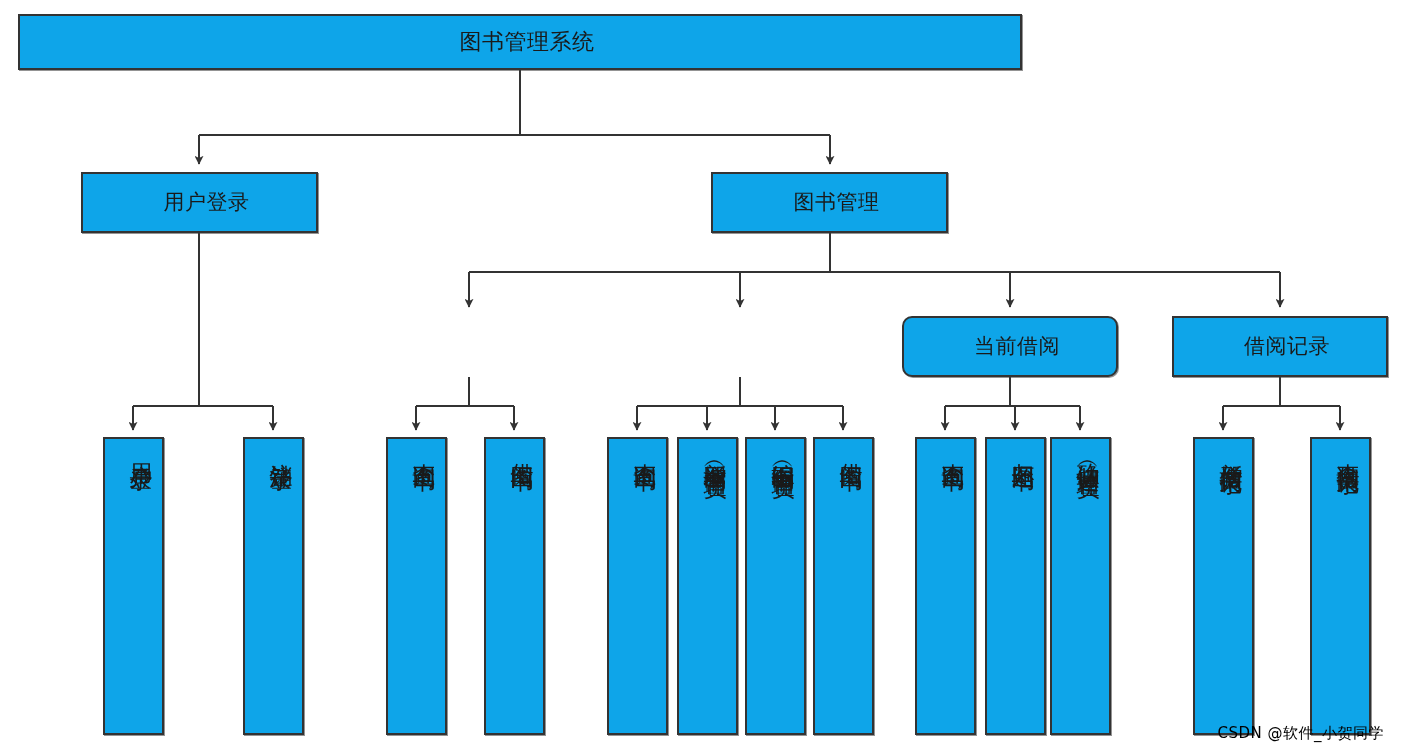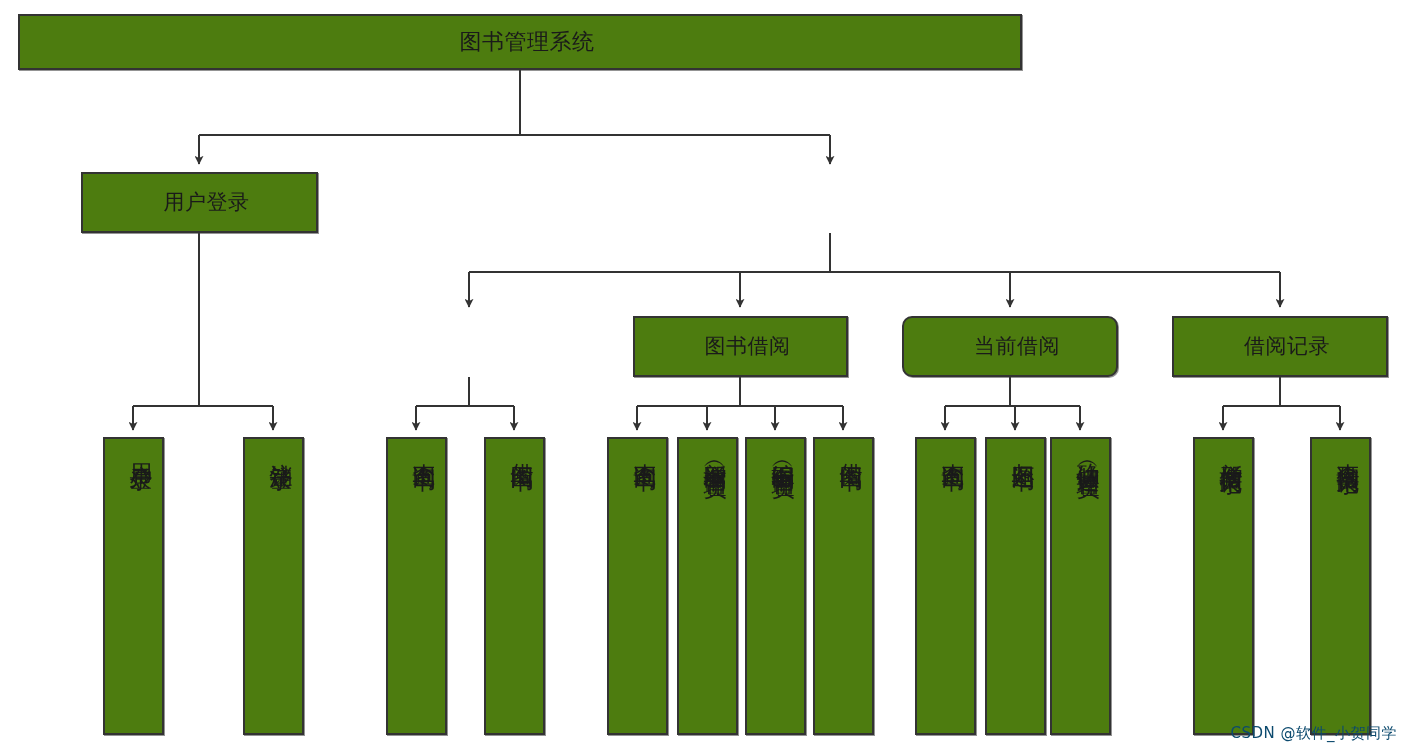--- a/index.html
+++ b/index.html
@@ -23,21 +23,21 @@
     position: absolute;
     left: 0;
     top: 0;
     width: 1405px;
     height: 747px;
     pointer-events: none;
   }
   .node {
     position: absolute;
     box-sizing: border-box;
-    background: #4d7c0f;
+    background: #0ea5e9;
     border: 2px solid #333333;
     box-shadow: 1px 1px 0 0 rgba(60,60,60,0.55);
     display: flex;
     align-items: center;
     justify-content: center;
     padding-left: 14px;
   }
   .node-label {
     color: #1a1a1a;
     letter-spacing: 0.5px;
@@ -56,24 +56,24 @@
     writing-mode: vertical-rl;
     text-orientation: upright;
     font-size: 23px;
     line-height: 1.12;
     letter-spacing: 2px;
     text-align: left;
   }
   .node.root .node-label { font-size: 22px; }
   .watermark {
     position: absolute;
-    right: 8px;
+    right: 21px;
     bottom: 4px;
     font-size: 15px;
-    color: #0c4a6e;
+    color: #000000;
     letter-spacing: 0.5px;
     white-space: nowrap;
   }
 </style>
 </head>
 <body>
 
 <div id="diagram-canvas">
 
   <svg class="edges" viewBox="0 0 1405 747" xmlns="http://www.w3.org/2000/svg">
@@ -126,24 +126,24 @@
     </g>
   </svg>
 
   <div class="node horizontal root" style="left:18px; top:14px; width:1004px; height:56px;">
     <span class="node-label">图书管理系统</span>
   </div>
 
   <div class="node horizontal" style="left:81px; top:172px; width:237px; height:61px;">
     <span class="node-label">用户登录</span>
   </div>
+  <div class="node horizontal" style="left:711px; top:172px; width:237px; height:61px;">
+    <span class="node-label">图书管理</span>
+  </div>
 
-  <div class="node horizontal" style="left:633px; top:316px; width:215px; height:61px;">
-    <span class="node-label">图书借阅</span>
-  </div>
   <div class="node horizontal" style="left:902px; top:316px; width:216px; height:61px;border-radius:10px;">
     <span class="node-label">当前借阅</span>
   </div>
   <div class="node horizontal" style="left:1172px; top:316px; width:216px; height:61px;font-family:Liberation Serif, serif;">
     <span class="node-label">借阅记录</span>
   </div>
 
   <div class="node vertical" style="left:103px; top:437px; width:61px; height:298px;">
     <span class="node-label">用户登录</span>
   </div>

